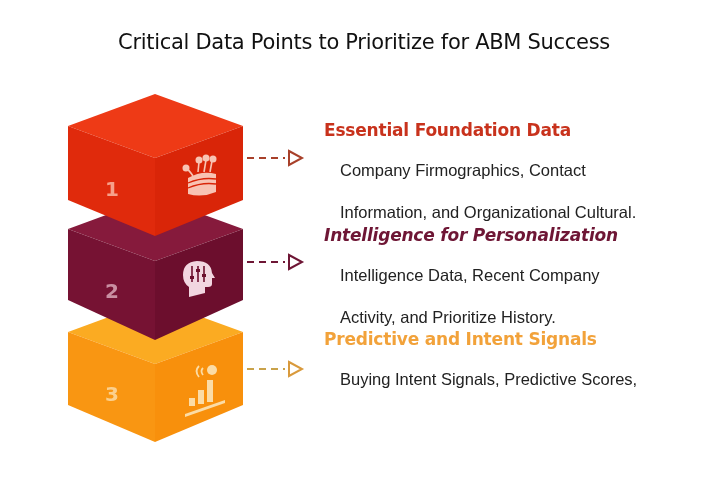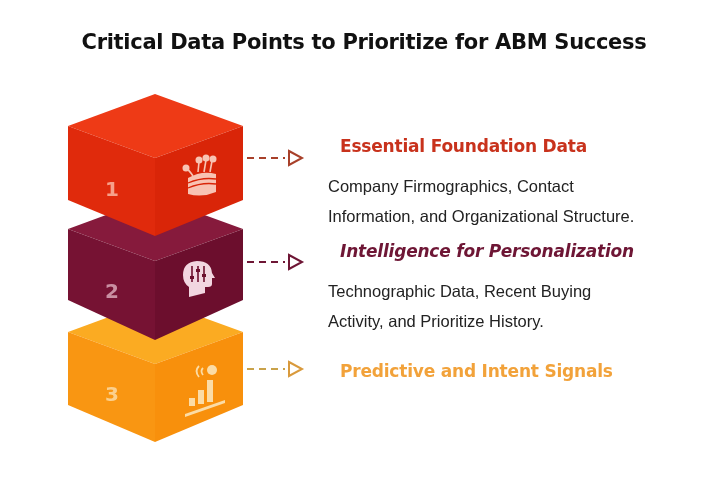--- a/index.html
+++ b/index.html
@@ -1,24 +1,24 @@
 <!DOCTYPE html>
 <html><head>
 <meta charset="utf-8">
 <style>
   html, body { margin:0; padding:0; background:#ffffff; }
   body { width:728px; height:482px; position:relative; overflow:hidden; font-family:"Liberation Sans", sans-serif; }
-  .title { position:absolute; left:0; top:30px; width:728px; text-align:center; font-family:"DejaVu Sans", sans-serif; font-weight:bold; font-size:21px; color:#111; letter-spacing:-0.3px; }
+  .title { position:absolute; left:0; top:30px; width:728px; text-align:center; font-family:"DejaVu Sans", sans-serif; font-weight:normal; font-size:21px; color:#111; letter-spacing:-0.3px; }
   svg.cubes { position:absolute; left:0; top:0; }
   .item { position:absolute; left:324px; width:380px; }
-  .item h3 { margin:16px; font-family:"DejaVu Sans", sans-serif; font-weight:bold; font-size:17px; letter-spacing:-0.2px; line-height:22px; }
-  .item p { margin:4px; font-size:16.5px; color:#222; line-height:26px; }
+  .item h3 { margin:0; font-family:"DejaVu Sans", sans-serif; font-weight:bold; font-size:17px; letter-spacing:-0.2px; line-height:22px; }
+  .item p { margin:16px; font-size:16.5px; color:#222; line-height:26px; }
   #item1 { top:119px; } #item1 h3 { color:#c8321c; }
   #item2 { top:224px; } #item2 h3 { color:#6e1635;font-style:italic; }
-  #item3 { top:344px; } #item3 h3 { color:#f2a23a; }
+  #item3 { top:328px; } #item3 h3 { color:#f2a23a; }
 </style>
 </head>
 <body>
 
 <div class="title">Critical Data Points to Prioritize for ABM Success</div>
 
 <svg class="cubes" width="728" height="482" viewBox="0 0 728 482">
 
   <g>
     <polygon points="155,300 243,332 155,364 68,332" fill="#fbab22"></polygon>
@@ -92,24 +92,25 @@
   </g>
   <g>
     <line x1="247" y1="369" x2="285" y2="369" stroke="#c9a24a" stroke-width="2" stroke-dasharray="7,5"></line>
     <polygon points="289,362 302,369 289,376" fill="none" stroke="#d99a3c" stroke-width="2"></polygon>
   </g>
 </svg>
 
 <div class="item" id="item1">
   <h3>Essential Foundation Data</h3>
   <p>Company Firmographics, Contact</p>
-  <p>Information, and Organizational Structure.</p>
+  <p>Information, and Organizational Cultural.</p>
 </div>
 
 <div class="item" id="item2">
   <h3>Intelligence for Personalization</h3>
-  <p>Technographic Data, Recent Buying</p>
+  <p>Intelligence Data, Recent Company</p>
   <p>Activity, and Prioritize History.</p>
 </div>
 
 <div class="item" id="item3">
   <h3>Predictive and Intent Signals</h3>
+  <p>Buying Intent Signals, Predictive Scores,</p>
 </div>
 
 </body></html>

